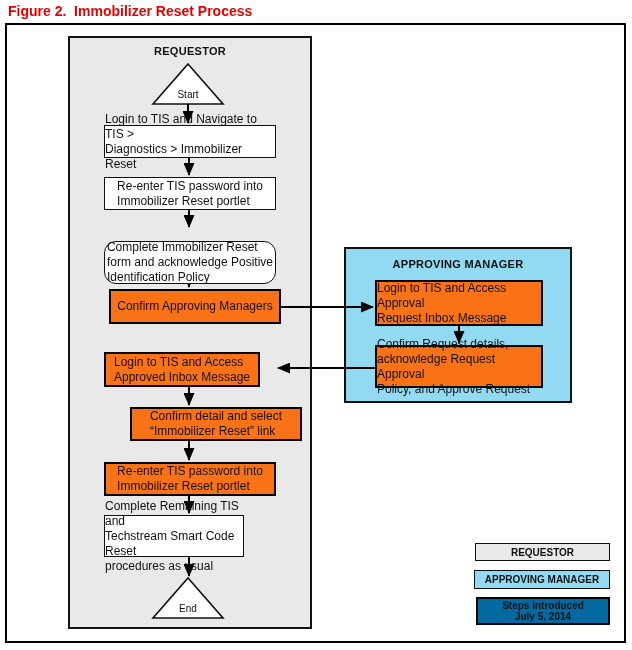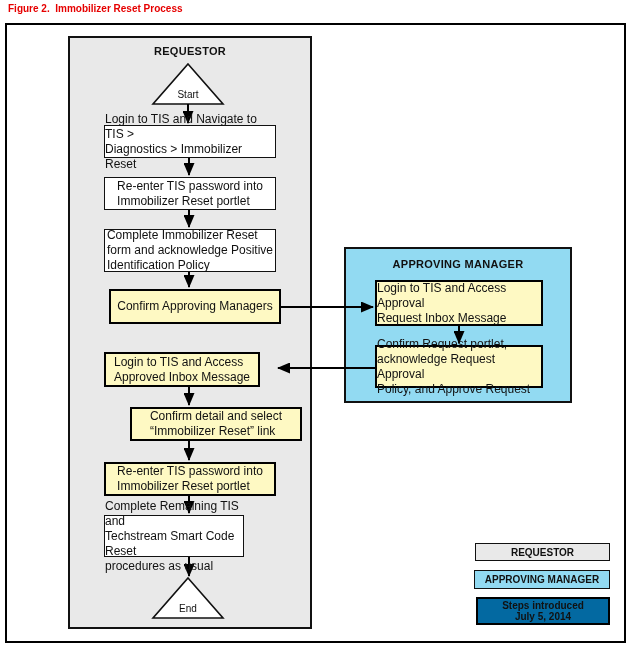--- a/index.html
+++ b/index.html
@@ -6,21 +6,21 @@
   body {
     width: 632px; height: 650px;
     position: relative;
     background: #ffffff;
     font-family: "Liberation Sans", "DejaVu Sans", sans-serif;
     color: #111;
   }
   .abs { position: absolute; }
   #figure-title {
     left: 8px; top: 3px;
-    font-size: 10px; font-weight: bold;
+    font-size: 14px; font-weight: bold;
     color: #e60000;
     white-space: pre;
   }
   #outer-frame {
     left: 5px; top: 23px; width: 621px; height: 620px;
     border: 2px solid #000; background: #fff;
     box-sizing: border-box;
   }
   .lane {
     position: absolute; box-sizing: border-box;
@@ -34,25 +34,25 @@
   }
   #lane-requestor .lane-title { top: 7px; }
   #lane-manager .lane-title { top: 9px; }
   .box {
     position: absolute; box-sizing: border-box;
     display: flex; align-items: center; justify-content: center;
     text-align: left; white-space: pre-line;
     font-size: 12px; line-height: 1.25;
     background: #fff; border: 1.5px solid #111;
   }
-  .box.hl { background: #fef9c3; border: 2.5px solid #000; }
+  .box.hl { background: #f97316; border: 2.5px solid #000; }
   
   #step-r1 { left: 104px; top: 125px; width: 172px; height: 33px; }
   #step-r2 { left: 104px; top: 177px; width: 172px; height: 33px; }
-  #step-r3 { left: 104px; top: 229px; width: 172px; height: 43px; }
+  #step-r3 { left: 104px; top: 241px; width: 172px; height: 43px; border-radius: 12px; }
   #step-r4 { left: 109px; top: 289px; width: 172px; height: 35px; }
   #step-r5 { left: 104px; top: 352px; width: 156px; height: 35px; }
   #step-r6 { left: 104px; top: 407px; width: 172px; height: 34px; margin-left: 26px; }
   #step-r7 { left: 104px; top: 462px; width: 172px; height: 34px; }
   #step-r8 { left: 104px; top: 515px; width: 140px; height: 42px; }
   
   #step-m1 { left: 375px; top: 280px; width: 168px; height: 46px; }
   #step-m2 { left: 375px; top: 345px; width: 168px; height: 43px; }
   
   .legend-box {
@@ -127,20 +127,20 @@
 <div class="box hl" id="step-r6">Confirm detail and select
 “Immobilizer Reset” link</div>
 <div class="box hl" id="step-r7">Re-enter TIS password into
 Immobilizer Reset portlet</div>
 <div class="box" id="step-r8">Complete Remaining TIS and
 Techstream Smart Code Reset
 procedures as usual</div>
 
 <div class="box hl" id="step-m1">Login to TIS and Access Approval
 Request Inbox Message</div>
-<div class="box hl" id="step-m2">Confirm Request portlet,
+<div class="box hl" id="step-m2">Confirm Request details,
 acknowledge Request Approval
 Policy, and Approve Request</div>
 
 <div class="legend-box" id="legend-requestor">REQUESTOR</div>
 <div class="legend-box" id="legend-manager">APPROVING MANAGER</div>
 <div class="legend-box" id="legend-steps">Steps introduced
 July 5, 2014</div>
 
 </body></html>

